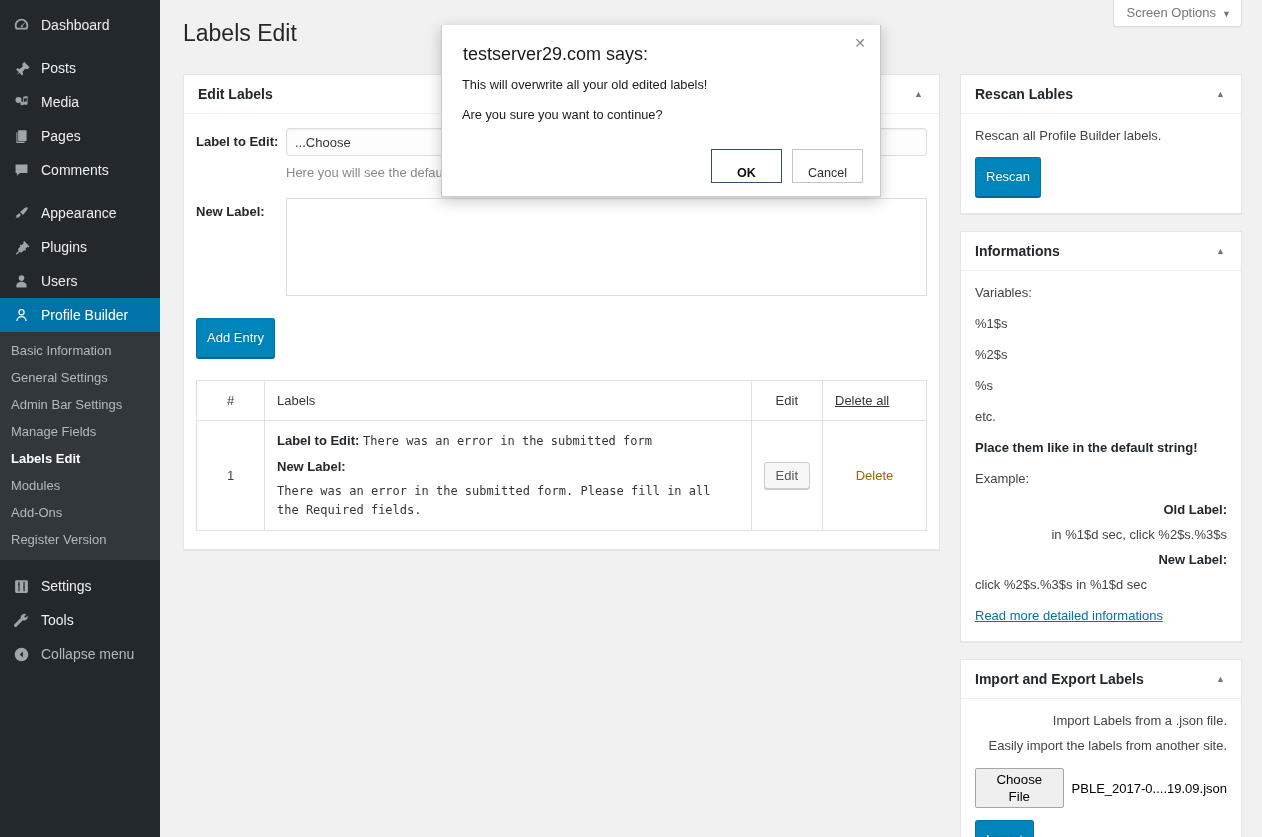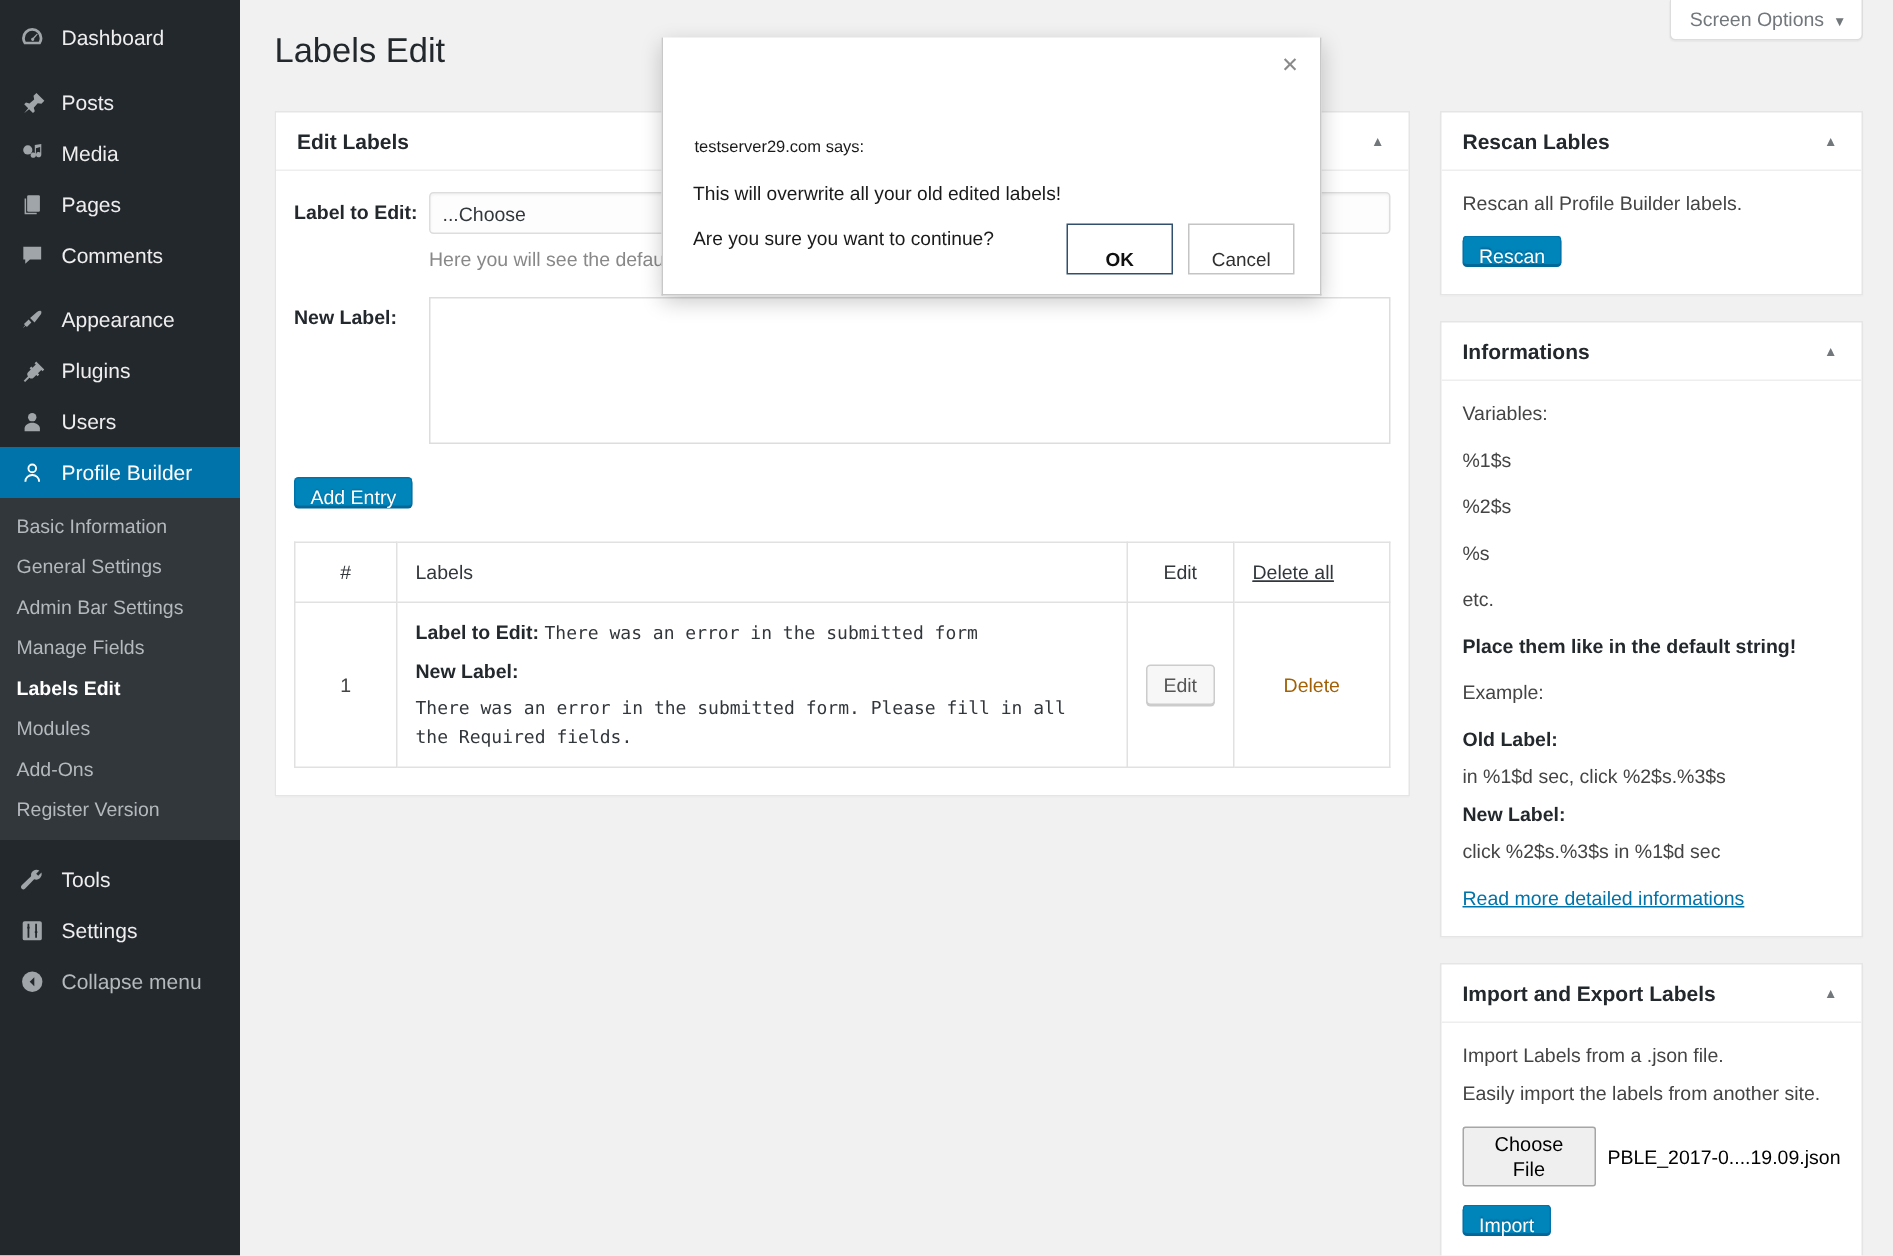--- a/index.html
+++ b/index.html
@@ -148,21 +148,21 @@
     display: block;
   }
   .btn-primary {
     display: inline-block;
     background: #0085ba;
     border: 1px solid #0073aa;
     border-bottom-color: #006799;
     color: #fff;
     font-size: 13px;
     line-height: 26px;
-    height: 20px;
+    height: 40px;
     padding: 0 10px;
     border-radius: 3px;
     box-shadow: 0 1px 0 #006799;
     cursor: pointer;
     text-shadow: 0 -1px 1px #006799;
   }
   #add-entry-btn { margin-top: 18px; }
 
   
   .labels-table {
@@ -215,21 +215,21 @@
 
   
   .side-col {
     position: absolute; left: 800px; top: 74px;
     width: 282px;
   }
   .side-col .postbox { margin-bottom: 17px; }
   .side-body { padding: 12px 14px 16px 14px; font-size: 13px; line-height: 19px; color: #444; }
   .side-body p { margin: 0 0 12px 0; }
   .side-body p:last-child { margin-bottom: 0; }
-  .tight { margin-bottom: 6px !important; }
+  .tight { margin-bottom: 6px !important; text-align: right; }
   .strongline { font-weight: bold; color: #23282d; }
   .link-underline { color: #0073aa; text-decoration: underline; }
   .choose-file-row { display: flex; align-items: center; margin: 13px 0 12px 0; }
   .choose-file-btn {
     background: #efefef;
     border: 1px solid #a6a6a6;
     border-radius: 2px;
     font-size: 13.3px;
     color: #000;
     padding: 2px 9px;
@@ -249,25 +249,24 @@
     z-index: 50;
   }
   .modal-close {
     position: absolute; right: 9px; top: 7px;
     width: 22px; height: 22px;
     display: flex; align-items: center; justify-content: center;
     color: #8a8a8a; font-size: 14px;
     cursor: pointer;
   }
   .modal-title {
-    font-size: 11px;
+    font-size: 18px;
     color: #1a1a1a;
     padding: 20px 20px 0 21px;
     line-height: 18px;
-    margin-top: 44px;
   }
   .modal-text {
     font-size: 12.8px;
     color: #1a1a1a;
     padding: 0 20px;
     line-height: 17px;
   }
   .modal-text.l1 { margin-top: 13px; }
   .modal-text.l2 { margin-top: 13px; }
   .modal-actions {
@@ -391,34 +390,34 @@
       <span class="sub-item">Modules</span>
       <span class="sub-item">Add-Ons</span>
       <span class="sub-item">Register Version</span>
     </div>
 
     <div class="menu-sep"></div>
 
     <div class="menu-item">
       <span class="mi-icon">
         <svg width="17" height="17" viewBox="0 0 20 20" fill="#a0a5aa">
-          <path d="M15.6 2.8l-2.5 2.5 1.6 1.6 2.5-2.5a4.3 4.3 0 01-5.7 5.2L4.3 17a1.8 1.8 0 01-2.6-2.6l7.4-7.2A4.3 4.3 0 0115.6 2.8z"></path>
-        </svg>
-      </span>
-      <span class="mi-label">Tools</span>
-    </div>
-
-    <div class="menu-item">
-      <span class="mi-icon">
-        <svg width="17" height="17" viewBox="0 0 20 20" fill="#a0a5aa">
           <rect x="2.5" y="2.5" width="15" height="15" rx="1.5" fill="#a0a5aa"></rect>
           <path d="M7 4.5v11M6 7.5h2M13 4.5v11M12 11h2" stroke="#23282d" stroke-width="1.4" fill="none"></path>
         </svg>
       </span>
       <span class="mi-label">Settings</span>
+    </div>
+
+    <div class="menu-item">
+      <span class="mi-icon">
+        <svg width="17" height="17" viewBox="0 0 20 20" fill="#a0a5aa">
+          <path d="M15.6 2.8l-2.5 2.5 1.6 1.6 2.5-2.5a4.3 4.3 0 01-5.7 5.2L4.3 17a1.8 1.8 0 01-2.6-2.6l7.4-7.2A4.3 4.3 0 0115.6 2.8z"></path>
+        </svg>
+      </span>
+      <span class="mi-label">Tools</span>
     </div>
 
     <div class="menu-item" style="color:#b4b9be;">
       <span class="mi-icon">
         <svg width="17" height="17" viewBox="0 0 20 20">
           <circle cx="10" cy="10" r="8" fill="#a0a5aa"></circle>
           <path d="M11.6 6.4L8 10l3.6 3.6z" fill="#23282d"></path>
         </svg>
       </span>
       <span class="mi-label">Collapse menu</span>

